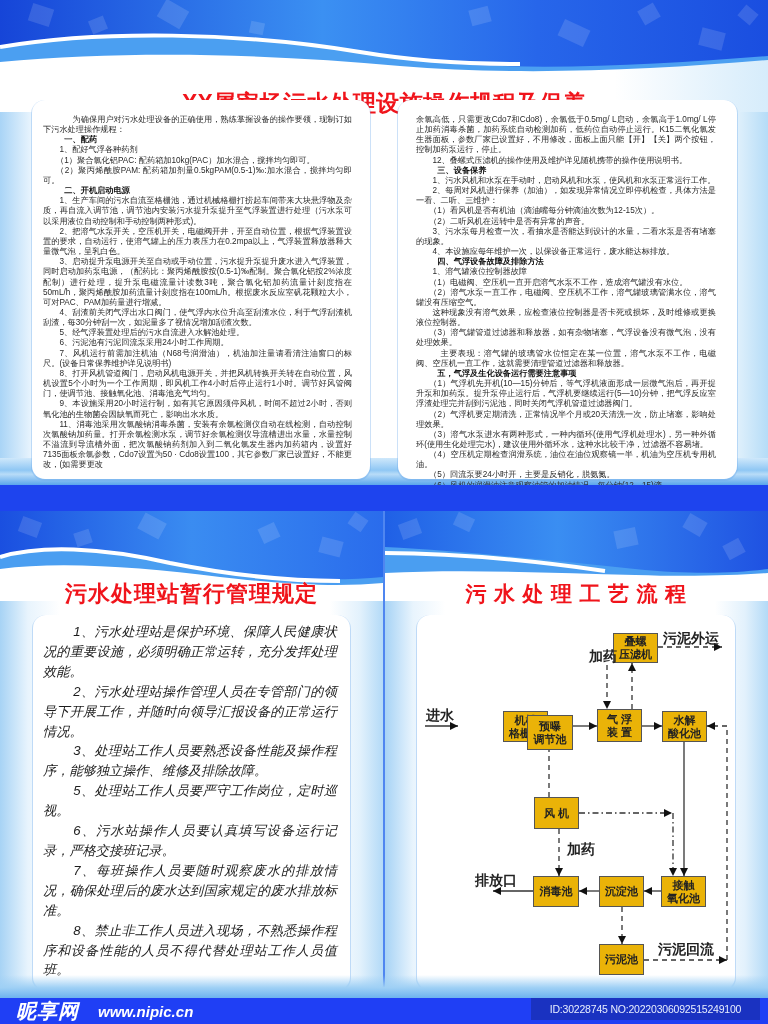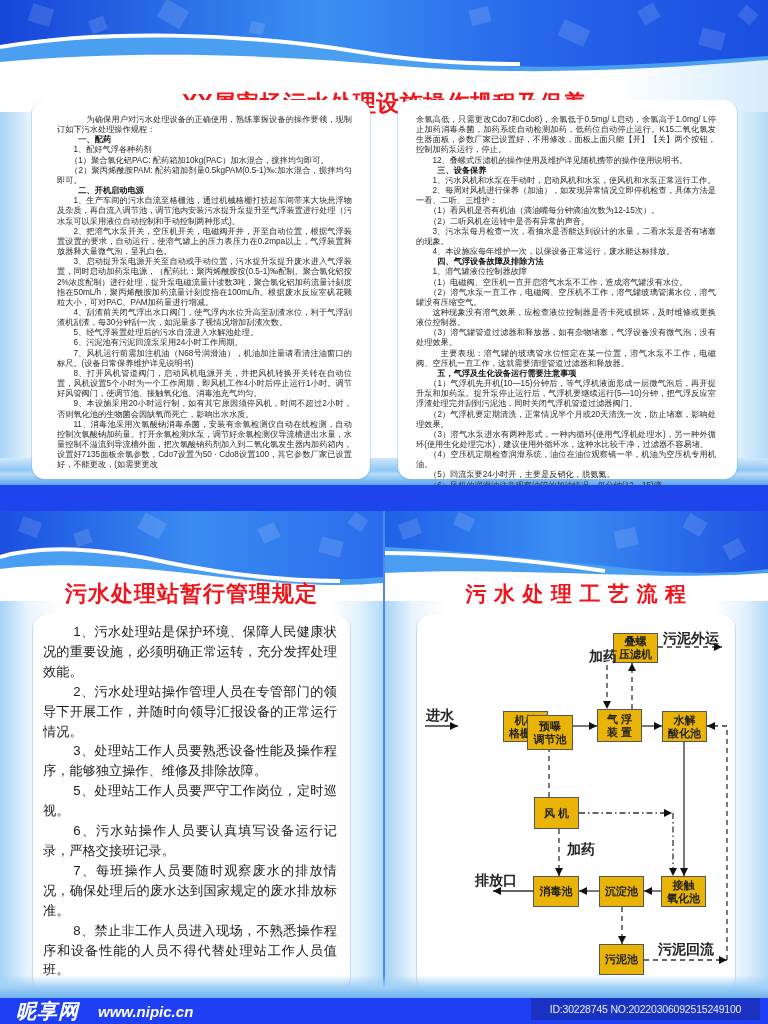--- a/index.html
+++ b/index.html
@@ -21,21 +21,21 @@
     font-size:23px; line-height:30px; font-weight:bold; color:#f0141b;
     text-shadow: 0 0 2px #ffffff, 1px 1px 0 #ffffff;
     letter-spacing:0.3px;
     margin-top:25px;
   }
   .card {
     background:#ffffff; border-radius:13px;
     box-shadow: 0 1px 0 1px rgba(110,170,235,0.35);
     box-sizing:border-box;
   }
-  .card-tl { left:32px; top:100px; width:338px; height:379px; padding:15px 18px 0 25px; }
+  .card-tl { left:32px; top:100px; width:338px; height:379px; padding:15px 18px 0 11px; }
   .card-tr { left:398px; top:100px; width:339px; height:379px; padding:15px 21px 0 18px; }
   .tc { font-size:8.2px; line-height:10.15px; color:#2a2a2a; text-align:justify; }
   .tc p { margin:0; text-indent:2em; }
   .tc p.intro { text-indent:3.6em; }
   .tc p.h { font-weight:bold; text-indent:2.6em; color:#111; }
   .tc p.sub { text-indent:1.6em; }
   .tc p.ni { text-indent:0; }
   .tc p.deep { text-indent:3em; }
 
   .band-light {
@@ -54,21 +54,21 @@
   .panel-divider { left:383px; top:511px; width:2px; height:487px; background:#4f86f0; }
   .panel-header { left:0; top:0; }
   .panel-title {
     top:69px; left:0; width:383px; text-align:center;
     font-weight:bold; color:#f0141b; line-height:28px;
     text-shadow: 0 0 2px #ffffff;
   }
   .title-mgmt { font-size:22px; letter-spacing:1px; }
   .title-proc { font-size:21px; letter-spacing:7.5px; padding-left:6px; box-sizing:border-box; }
 
-  .card-bl { left:33px; top:104px; width:317px; height:375px; padding:7px 13px 0 10px; }
+  .card-bl { left:33px; top:104px; width:317px; height:375px; padding:7px 13px 0 10px;font-style:italic; }
   .card-br { left:32px; top:104px; width:318px; height:375px; }
 
   .mgmt { font-size:13.2px; line-height:19.9px; color:#1c1c1c; text-align:justify; }
   .mgmt p { margin:0; text-indent:2.3em; }
 
   
   .node {
     position:absolute; box-sizing:border-box; background:#eab308;
     border:1.4px solid #555; font-size:11px; font-weight:bold; color:#222;
     line-height:13px; white-space:pre-line; text-align:center;

